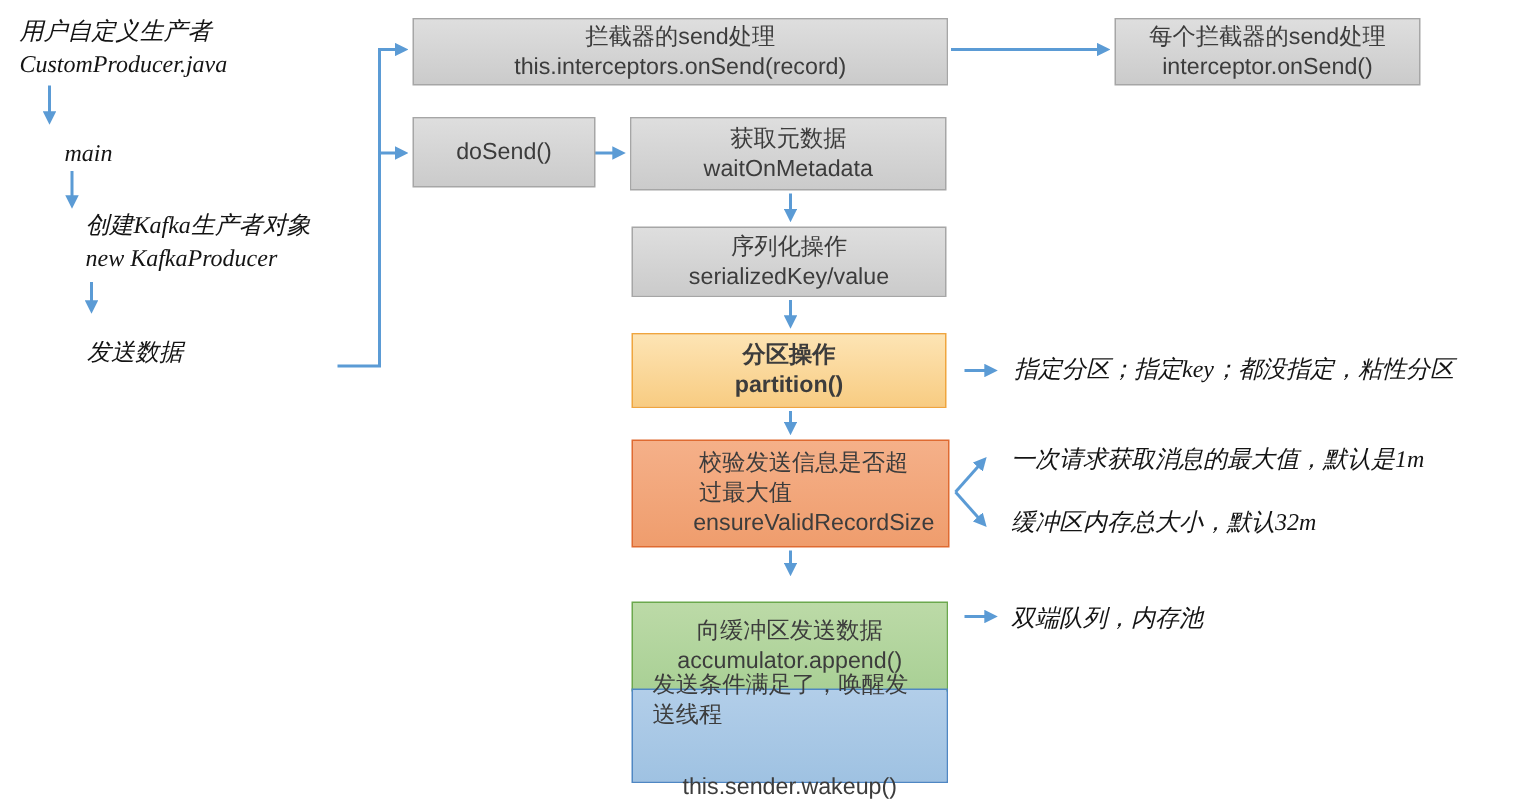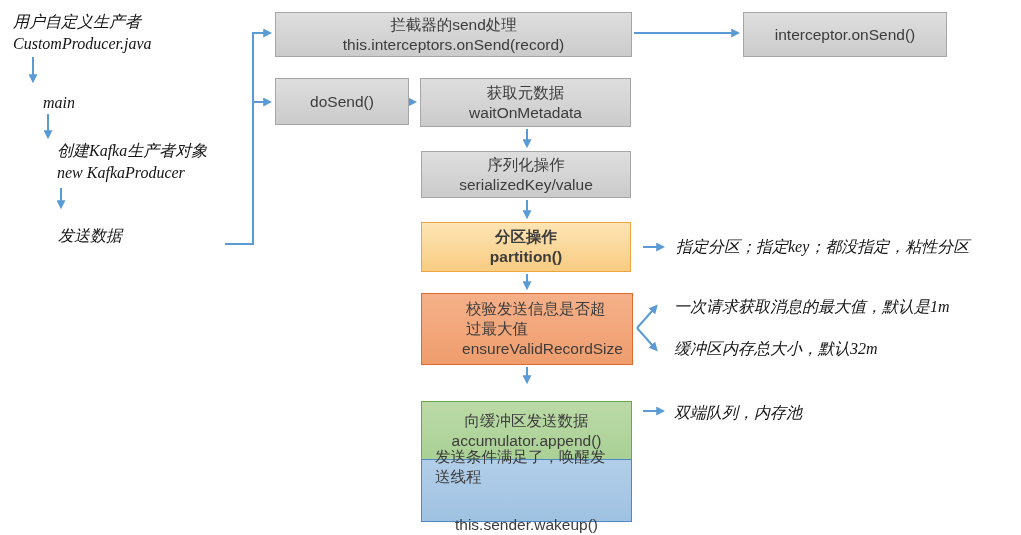--- a/index.html
+++ b/index.html
@@ -74,23 +74,24 @@
   </div>
   <div class="note" style="left:58px;top:225px">
     <div class="nowrap">发送数据</div>
   </div>
 
   <div class="box gray" style="left:275px;top:12px;width:357px;height:45px">
     <div>拦截器的send处理</div>
     <div>this.interceptors.onSend(record)</div>
   </div>
   <div class="box gray" style="left:743px;top:12px;width:204px;height:45px">
+    <div>每个拦截器的send处理</div>
     <div>interceptor.onSend()</div>
   </div>
-  <div class="box gray" style="left:275px;top:78px;width:134px;height:47px">
+  <div class="box gray" style="left:275px;top:78px;width:122px;height:47px">
     <div>doSend()</div>
   </div>
   <div class="box gray" style="left:421px;top:151px;width:210px;height:47px">
     <div>序列化操作</div>
     <div>serializedKey/value</div>
   </div>
   <div class="box gray" style="left:420px;top:78px;width:211px;height:49px">
     <div>获取元数据</div>
     <div>waitOnMetadata</div>
   </div>

